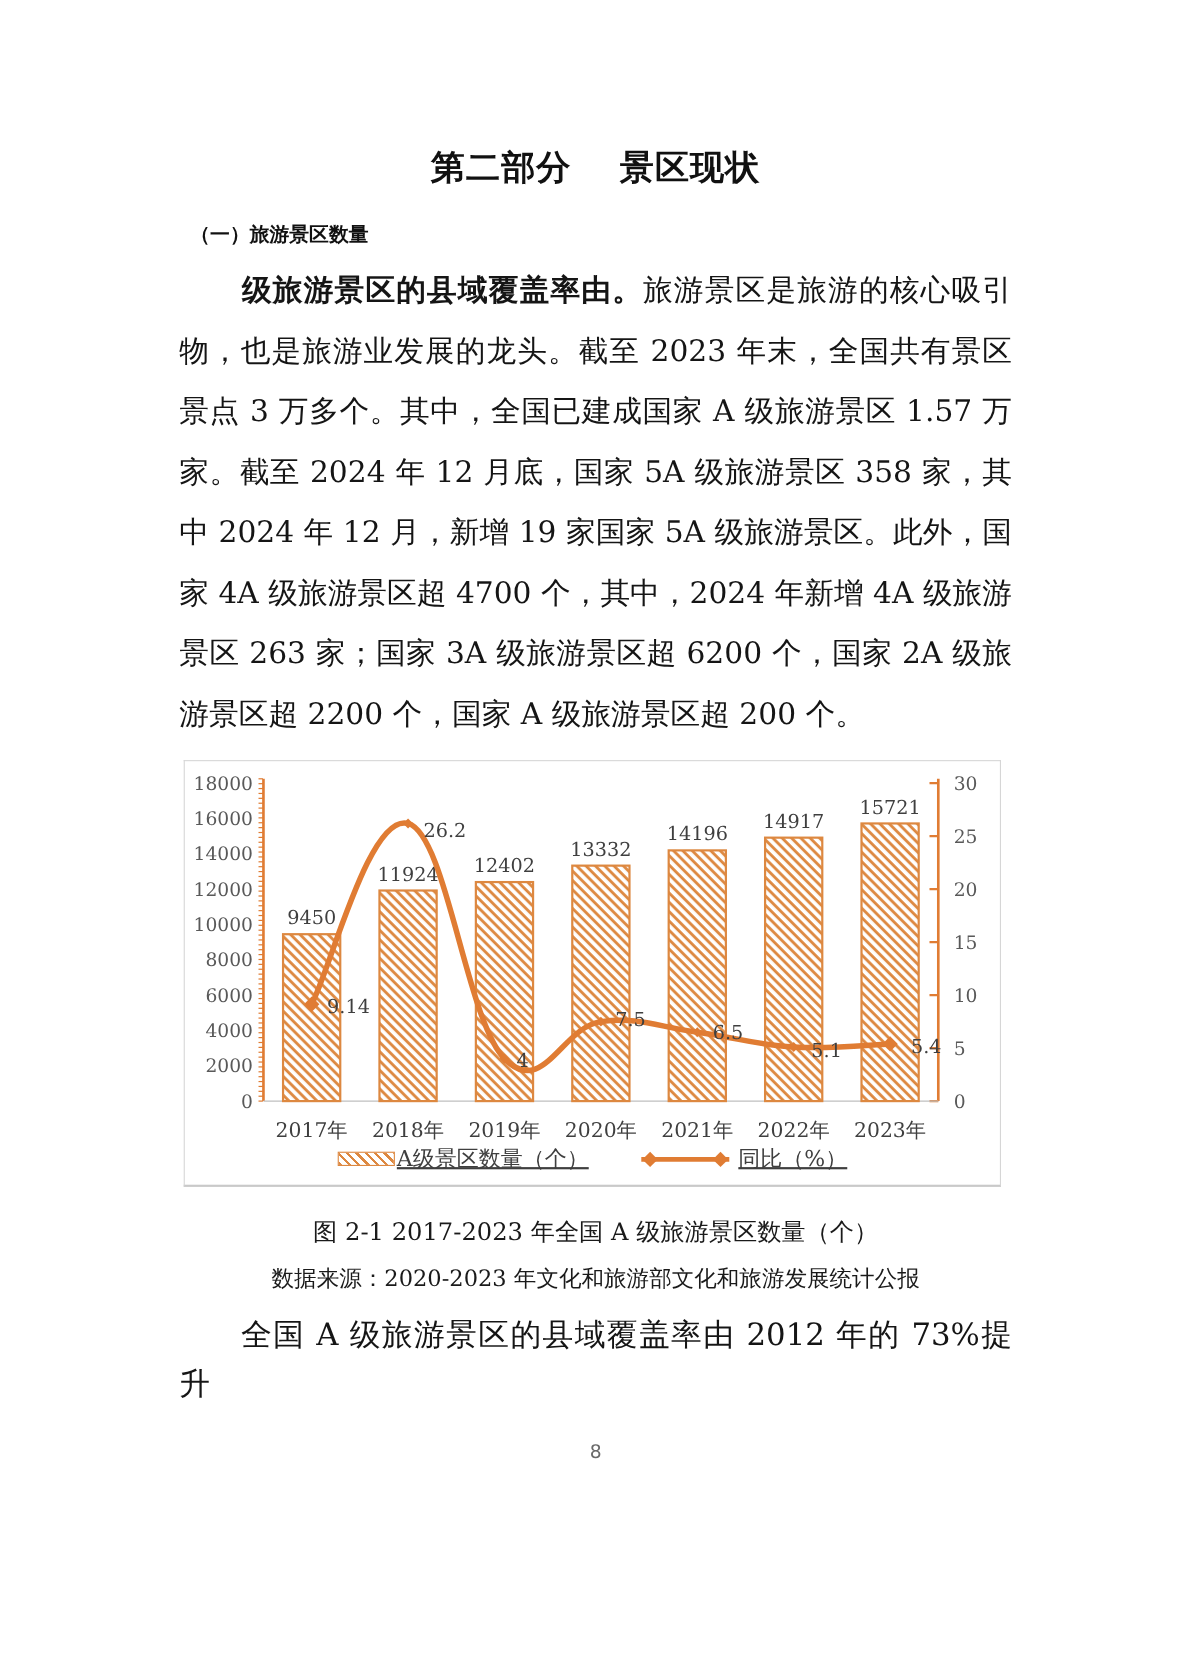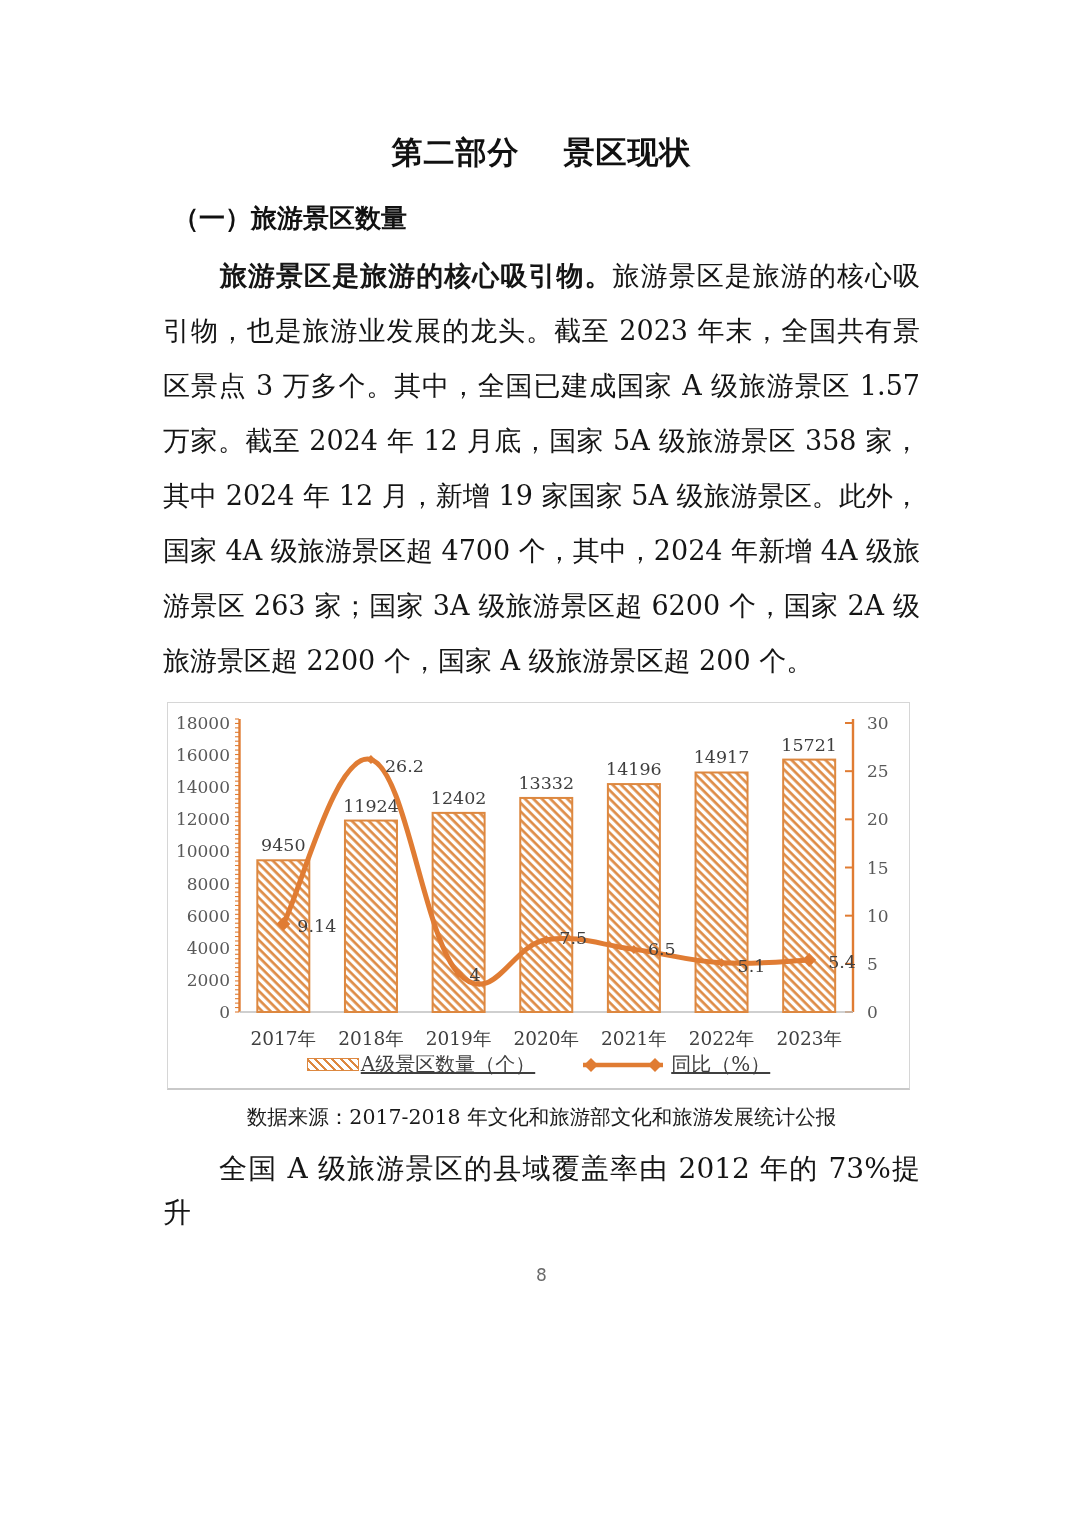--- a/index.html
+++ b/index.html
@@ -11,21 +11,21 @@
   .doc-title{
     text-align:center;font-family:"DejaVu Sans","Liberation Sans",sans-serif;
     font-weight:700;font-size:31px;letter-spacing:1px;margin:0;color:#111;
   }
   .h1{
     margin:64px 0 0 0;font-family:"DejaVu Sans","Liberation Sans",sans-serif;
     font-weight:700;font-size:27px;color:#111;
   }
   .h2{
     margin:27px 0 0 10px;font-family:"DejaVu Sans","Liberation Sans",sans-serif;
-    font-weight:700;font-size:26px;color:#111;
+    font-weight:700;font-size:18px;color:#111;
   }
   .body-para{
     margin:12px 0 0 0;font-size:27px;line-height:55px;text-align:justify;
     text-indent:57px;color:#151515;
   }
   .body-para b{font-weight:700;}
   .figure-box{
     margin:14px 0 0 4px;width:741px;background:#fff;
     border:1.5px solid #d6d6d6;border-bottom:2px solid #c9c9c9;
     padding:0 0 10px 0;
@@ -57,21 +57,21 @@
 <body>
 
 <div class="page">
   <div class="content">
 
     <h1 class="doc-title">第二部分　 景区现状</h1>
 
 
     <div class="h2">（一）旅游景区数量</div>
 
-    <p class="body-para"><b>旅游景区是旅游的核心吸引物。</b><span>旅游景区是旅游的核心吸引物，也是旅游业发展的龙头。截至 2023 年末，全国共有景区景点 3 万多个。其中，全国已建成国家 A 级旅游景区 1.57 万家。截至 2024 年 12 月底，国家 5A 级旅游景区 358 家，其中 2024 年 12 月，新增 19 家国家 5A 级旅游景区。此外，国家 4A 级旅游景区超 4700 个，其中，2024 年新增 4A 级旅游景区 263 家；国家 3A 级旅游景区超 6200 个，国家 2A 级旅游景区超 2200 个，国家 A 级旅游景区超 200 个。</span></p>
+    <p class="body-para"><b>级旅游景区的县域覆盖率由。</b><span>旅游景区是旅游的核心吸引物，也是旅游业发展的龙头。截至 2023 年末，全国共有景区景点 3 万多个。其中，全国已建成国家 A 级旅游景区 1.57 万家。截至 2024 年 12 月底，国家 5A 级旅游景区 358 家，其中 2024 年 12 月，新增 19 家国家 5A 级旅游景区。此外，国家 4A 级旅游景区超 4700 个，其中，2024 年新增 4A 级旅游景区 263 家；国家 3A 级旅游景区超 6200 个，国家 2A 级旅游景区超 2200 个，国家 A 级旅游景区超 200 个。</span></p>
 
     <div class="figure-box">
       <svg id="chart-svg" width="738" height="348" viewBox="0 0 738 348">
           <defs>
             <pattern id="hatch" width="6" height="6" patternUnits="userSpaceOnUse" patternTransform="rotate(45)">
               <rect width="6" height="6" fill="#ffffff"></rect>
               <line x1="0" y1="1.4" x2="6" y2="1.4" stroke="#dd8840" stroke-width="2.6"></line>
             </pattern>
           </defs>
           <line x1="71.5" y1="16" x2="71.5" y2="309" stroke="#e07c33" stroke-width="2.4"></line>
@@ -214,20 +214,21 @@
           <svg width="92" height="16" viewBox="0 0 92 16">
             <line x1="6" y1="8" x2="86" y2="8" stroke="#e07c33" stroke-width="4.5"></line>
             <path d="M14,1 L21,8 L14,15 L7,8 Z" fill="#e07c33"></path>
             <path d="M78,1 L85,8 L78,15 L71,8 Z" fill="#e07c33"></path>
           </svg>
           <span>同比（%）</span>
         </span>
       </div>
     </div>
 
-    <p class="fig-source">数据来源：2017-2018 年文化和旅游部文化和旅游发展统计公报</p>
+    <p class="fig-caption">图  2-1 2017-2023 年全国 A 级旅游景区数量（个）</p>
+    <p class="fig-source">数据来源：2020-2023 年文化和旅游部文化和旅游发展统计公报</p>
 
     <p class="next-para">全国 A 级旅游景区的县域覆盖率由 2012 年的 73%提升</p>
 
     <div class="page-number">8</div>
 
   </div>
 </div>
 
 </body></html>

